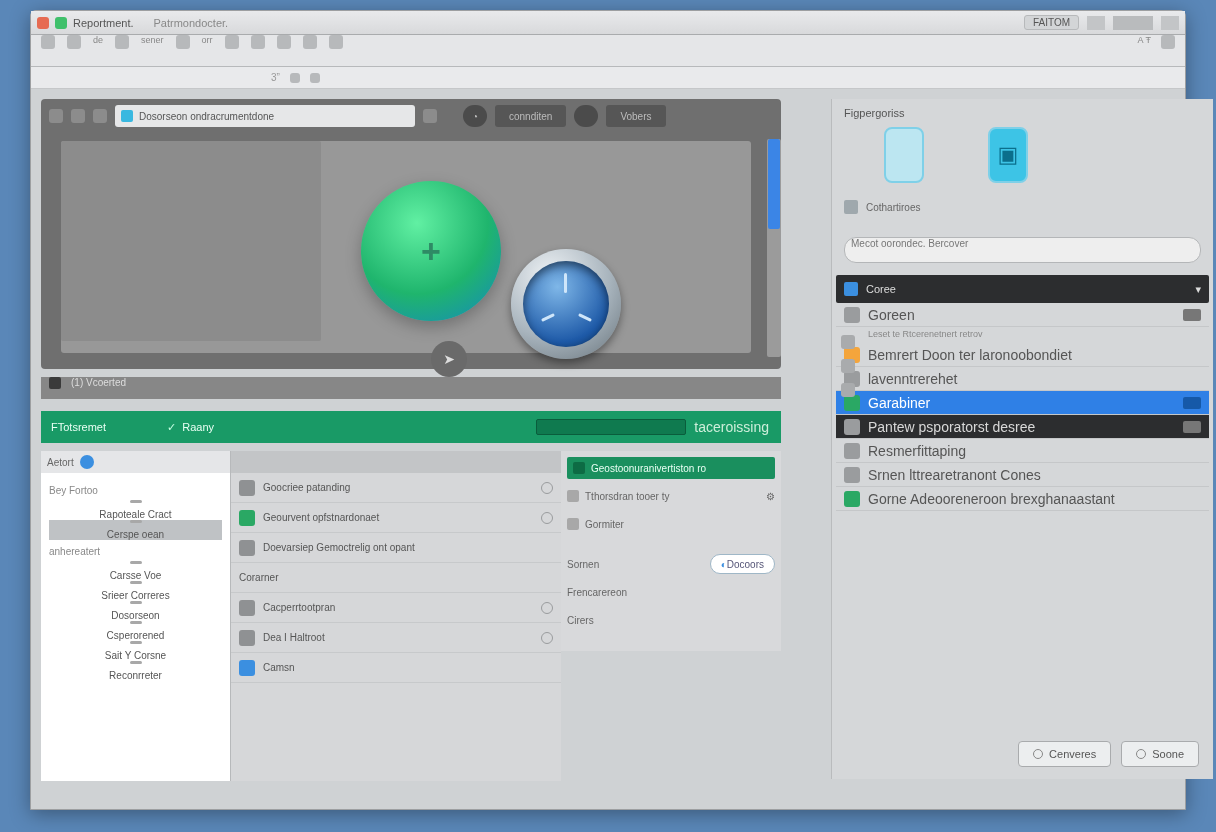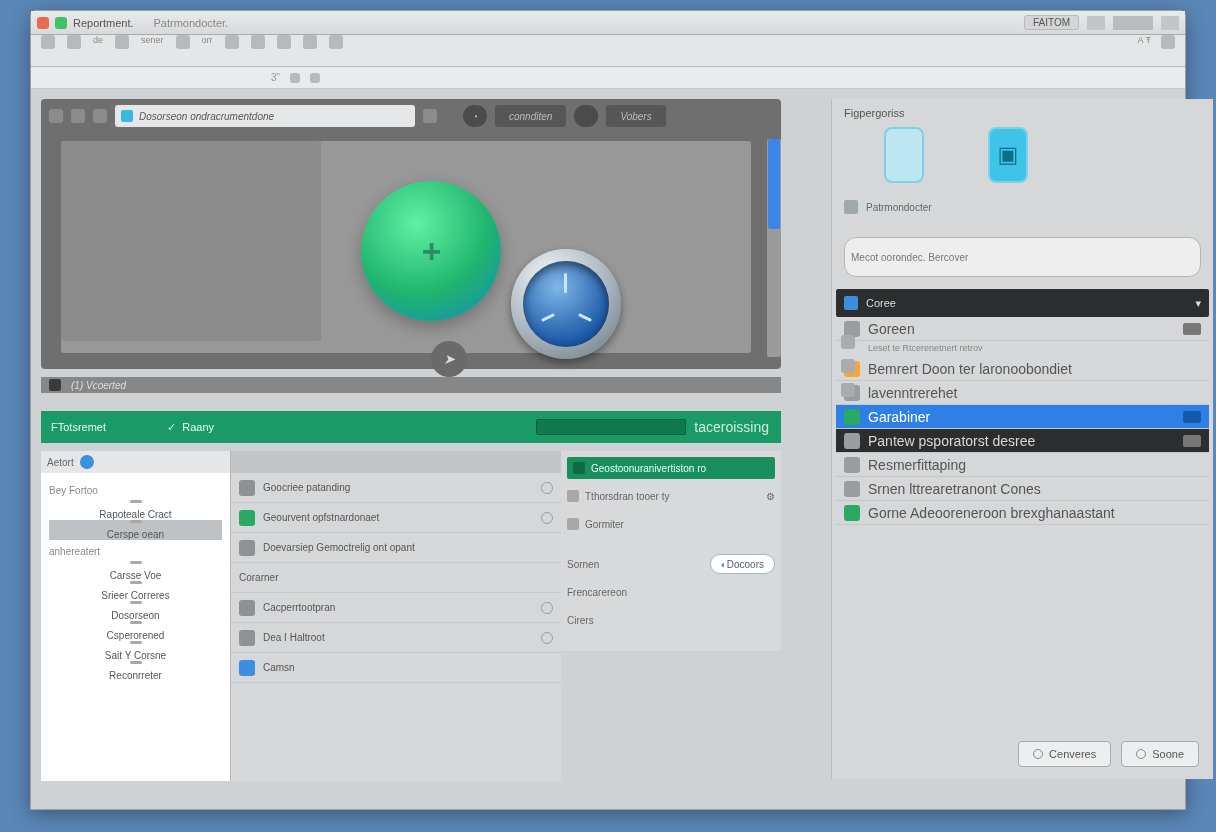--- a/index.html
+++ b/index.html
@@ -24,21 +24,21 @@
   
   .iconrow{height:32px;background:#e5e6e8;border-bottom:1px solid #b7b9bb;display:flex;align-items:flex-start;gap:12px;padding:0 10px;font-size:9px;color:#777;}
   .ir-ico{width:14px;height:14px;background:#b7b9bb;border-radius:3px;}
   .ir-right{margin-left:auto;display:flex;gap:10px;}
   .ir-label{font-size:9px;color:#888;}
 
   
   .toolrow{height:22px;background:#e9eaec;border-bottom:1px solid #c5c7c9;display:flex;align-items:center;gap:10px;padding-left:240px;font-size:10px;color:#999;}
 
   
-  .workarea{position:absolute; left:10px; top:88px; width:740px; height:390px;font-style:italic;}
+  .workarea{position:absolute; left:10px; top:88px; width:740px; height:390px;}
   .canvas-outer{position:absolute;left:0;top:0;width:740px;height:270px;background:#6f6f6f;border-radius:4px;}
   .canvas-toolbar{height:34px;display:flex;align-items:center;gap:8px;padding:0 8px;}
   .ct-ico{width:14px;height:14px;background:#8c8c8c;border-radius:3px;}
   .url-bar{flex:0 0 300px;height:22px;background:#e6e7e8;border-radius:3px;display:flex;align-items:center;gap:6px;padding:0 6px;font-size:10px;color:#555;}
   .url-bar .sq{width:12px;height:12px;background:#39b8e0;border-radius:2px;}
   .ct-btn{height:22px;border-radius:3px;background:#565656;color:#bcbcbc;font-size:10px;display:flex;align-items:center;justify-content:center;padding:0 14px;}
   .ct-btn.round{background:#4b4b4b;width:24px;padding:0;border-radius:12px;}
   .ct-sep{width:10px;}
   .canvas-body{position:absolute;left:20px;top:42px;width:690px;height:212px;background:#989898;border-radius:3px;}
   
@@ -57,21 +57,21 @@
     box-shadow:inset 0 4px 10px rgba(0,0,0,.5);}
   .tick{position:absolute;background:#cfe6fa;border-radius:2px;}
   .tick.t1{width:3px;height:20px;left:41px;top:12px;}
   .tick.t2{width:14px;height:3px;left:55px;top:55px;transform:rotate(25deg);}
   .tick.t3{width:14px;height:3px;left:18px;top:55px;transform:rotate(-25deg);}
   .small-circ{position:absolute;left:370px;top:200px;width:36px;height:36px;border-radius:18px;background:#6a6a6a;display:flex;align-items:center;justify-content:center;color:#ddd;font-size:14px;}
   .scroll-v{position:absolute;right:0;top:40px;width:14px;height:218px;background:#9b9b9b;border-radius:2px;}
   .scroll-thumb{position:absolute;right:1px;top:40px;width:12px;height:90px;background:#3b85e6;border-radius:2px;}
 
   
-  .canvas-footer{position:absolute;left:0;top:278px;width:740px;height:16px;background:#878787;display:flex;align-items:center;gap:10px;padding:0 8px;font-size:10px;color:#ddd;}
+  .canvas-footer{position:absolute;left:0;top:278px;width:740px;height:22px;background:#878787;display:flex;gap:10px;padding:0 8px;font-size:10px;color:#ddd;}
   .cf-ico{width:12px;height:12px;background:#3a3a3a;border-radius:2px;}
 
   
   .greenbar{position:absolute;left:10px;top:400px;width:740px;height:32px;background:#199a66;display:flex;align-items:center;color:#e9fff4;font-size:11px;}
   .gb-left{width:110px;padding-left:10px;}
   .gb-btn{display:flex;align-items:center;gap:6px;padding:0 16px;height:100%;font-size:11px;}
   .gb-btn .chk{color:#c6ffe3;}
   .gb-input{width:150px;height:16px;background:#0f7a4f;border:1px solid #0a5d3c;border-radius:2px;margin-left:auto;margin-right:8px;}
   .gb-txt{margin-right:12px;color:#cdeeda;font-size:14px;}
 
@@ -104,21 +104,21 @@
   
   .rside{position:absolute;left:800px;top:88px;width:382px;height:680px;background:#d5d7d9;border-left:1px solid #b9bbbd;}
   .rs-top{padding:8px 12px;}
   .rs-title{font-size:11px;color:#555;margin-bottom:6px;}
   .rs-thumbs{display:flex;gap:64px;align-items:flex-end;margin:8px 0 14px 40px;}
   .thumb{width:40px;height:56px;border-radius:8px;border:2px solid #7fd0e8;}
   .thumb.a{background:#bce6f1;}
   .thumb.b{background:#3dc4e6;display:flex;align-items:center;justify-content:center;font-size:22px;color:#0b6f8c;}
   .rs-row{display:flex;align-items:center;gap:8px;font-size:10px;color:#666;height:20px;}
   .rs-row .ico{width:14px;height:14px;background:#9fa8ad;border-radius:2px;}
-  .rs-search{margin:12px;height:40px;border:1px solid #b4b6b8;background:#eee;border-radius:12px;display:flex;align-items:center;padding:0 6px;font-size:10px;color:#777;}
+  .rs-search{margin:12px;height:26px;border:1px solid #b4b6b8;background:#eee;border-radius:12px;display:flex;align-items:flex-start;padding:0 6px;font-size:10px;color:#777;}
   .rs-dark{margin:0 4px;background:#2c2d2f;color:#ddd;height:28px;display:flex;align-items:center;gap:8px;padding:0 8px;font-size:11px;border-radius:2px;}
   .rs-dark .sq{width:14px;height:14px;background:#3b8fe0;border-radius:2px;}
   .rs-listwrap{margin:0 4px;}
   .rs-item{display:flex;align-items:center;gap:8px;height:24px;padding:0 8px;font-size:14px;color:#555;border-bottom:1px solid #c5c7c9;}
   .rs-item .ico{width:16px;height:16px;background:#9a9c9e;border-radius:3px;}
   .rs-item .ico.o{background:#f4a53c;}
   .rs-item .ico.g{background:#2aa864;}
   .rs-item.sel{background:#2f80e6;color:#fff;}
   .rs-item.sel2{background:#2c2d2f;color:#d8d8d8;}
   .rs-item .badge{margin-left:auto;width:18px;height:12px;background:#777;border-radius:2px;}
@@ -338,21 +338,21 @@
 
   <div class="rside">
     <div class="rs-top">
       <div class="rs-title">Figpergoriss</div>
       <div class="rs-thumbs">
         <div class="thumb a"></div>
         <div class="thumb b">▣</div>
       </div>
       <div class="rs-row">
         <span class="ico"></span>
-        <span>Patrmondocter</span>
+        <span>Cothartiroes</span>
       </div>
     </div>
 
     <div class="rs-search">
       <span>Mecot oorondec. Bercover</span>
     </div>
 
     <div class="rs-dark">
       <span class="sq"></span>
       <span>Coree</span>

